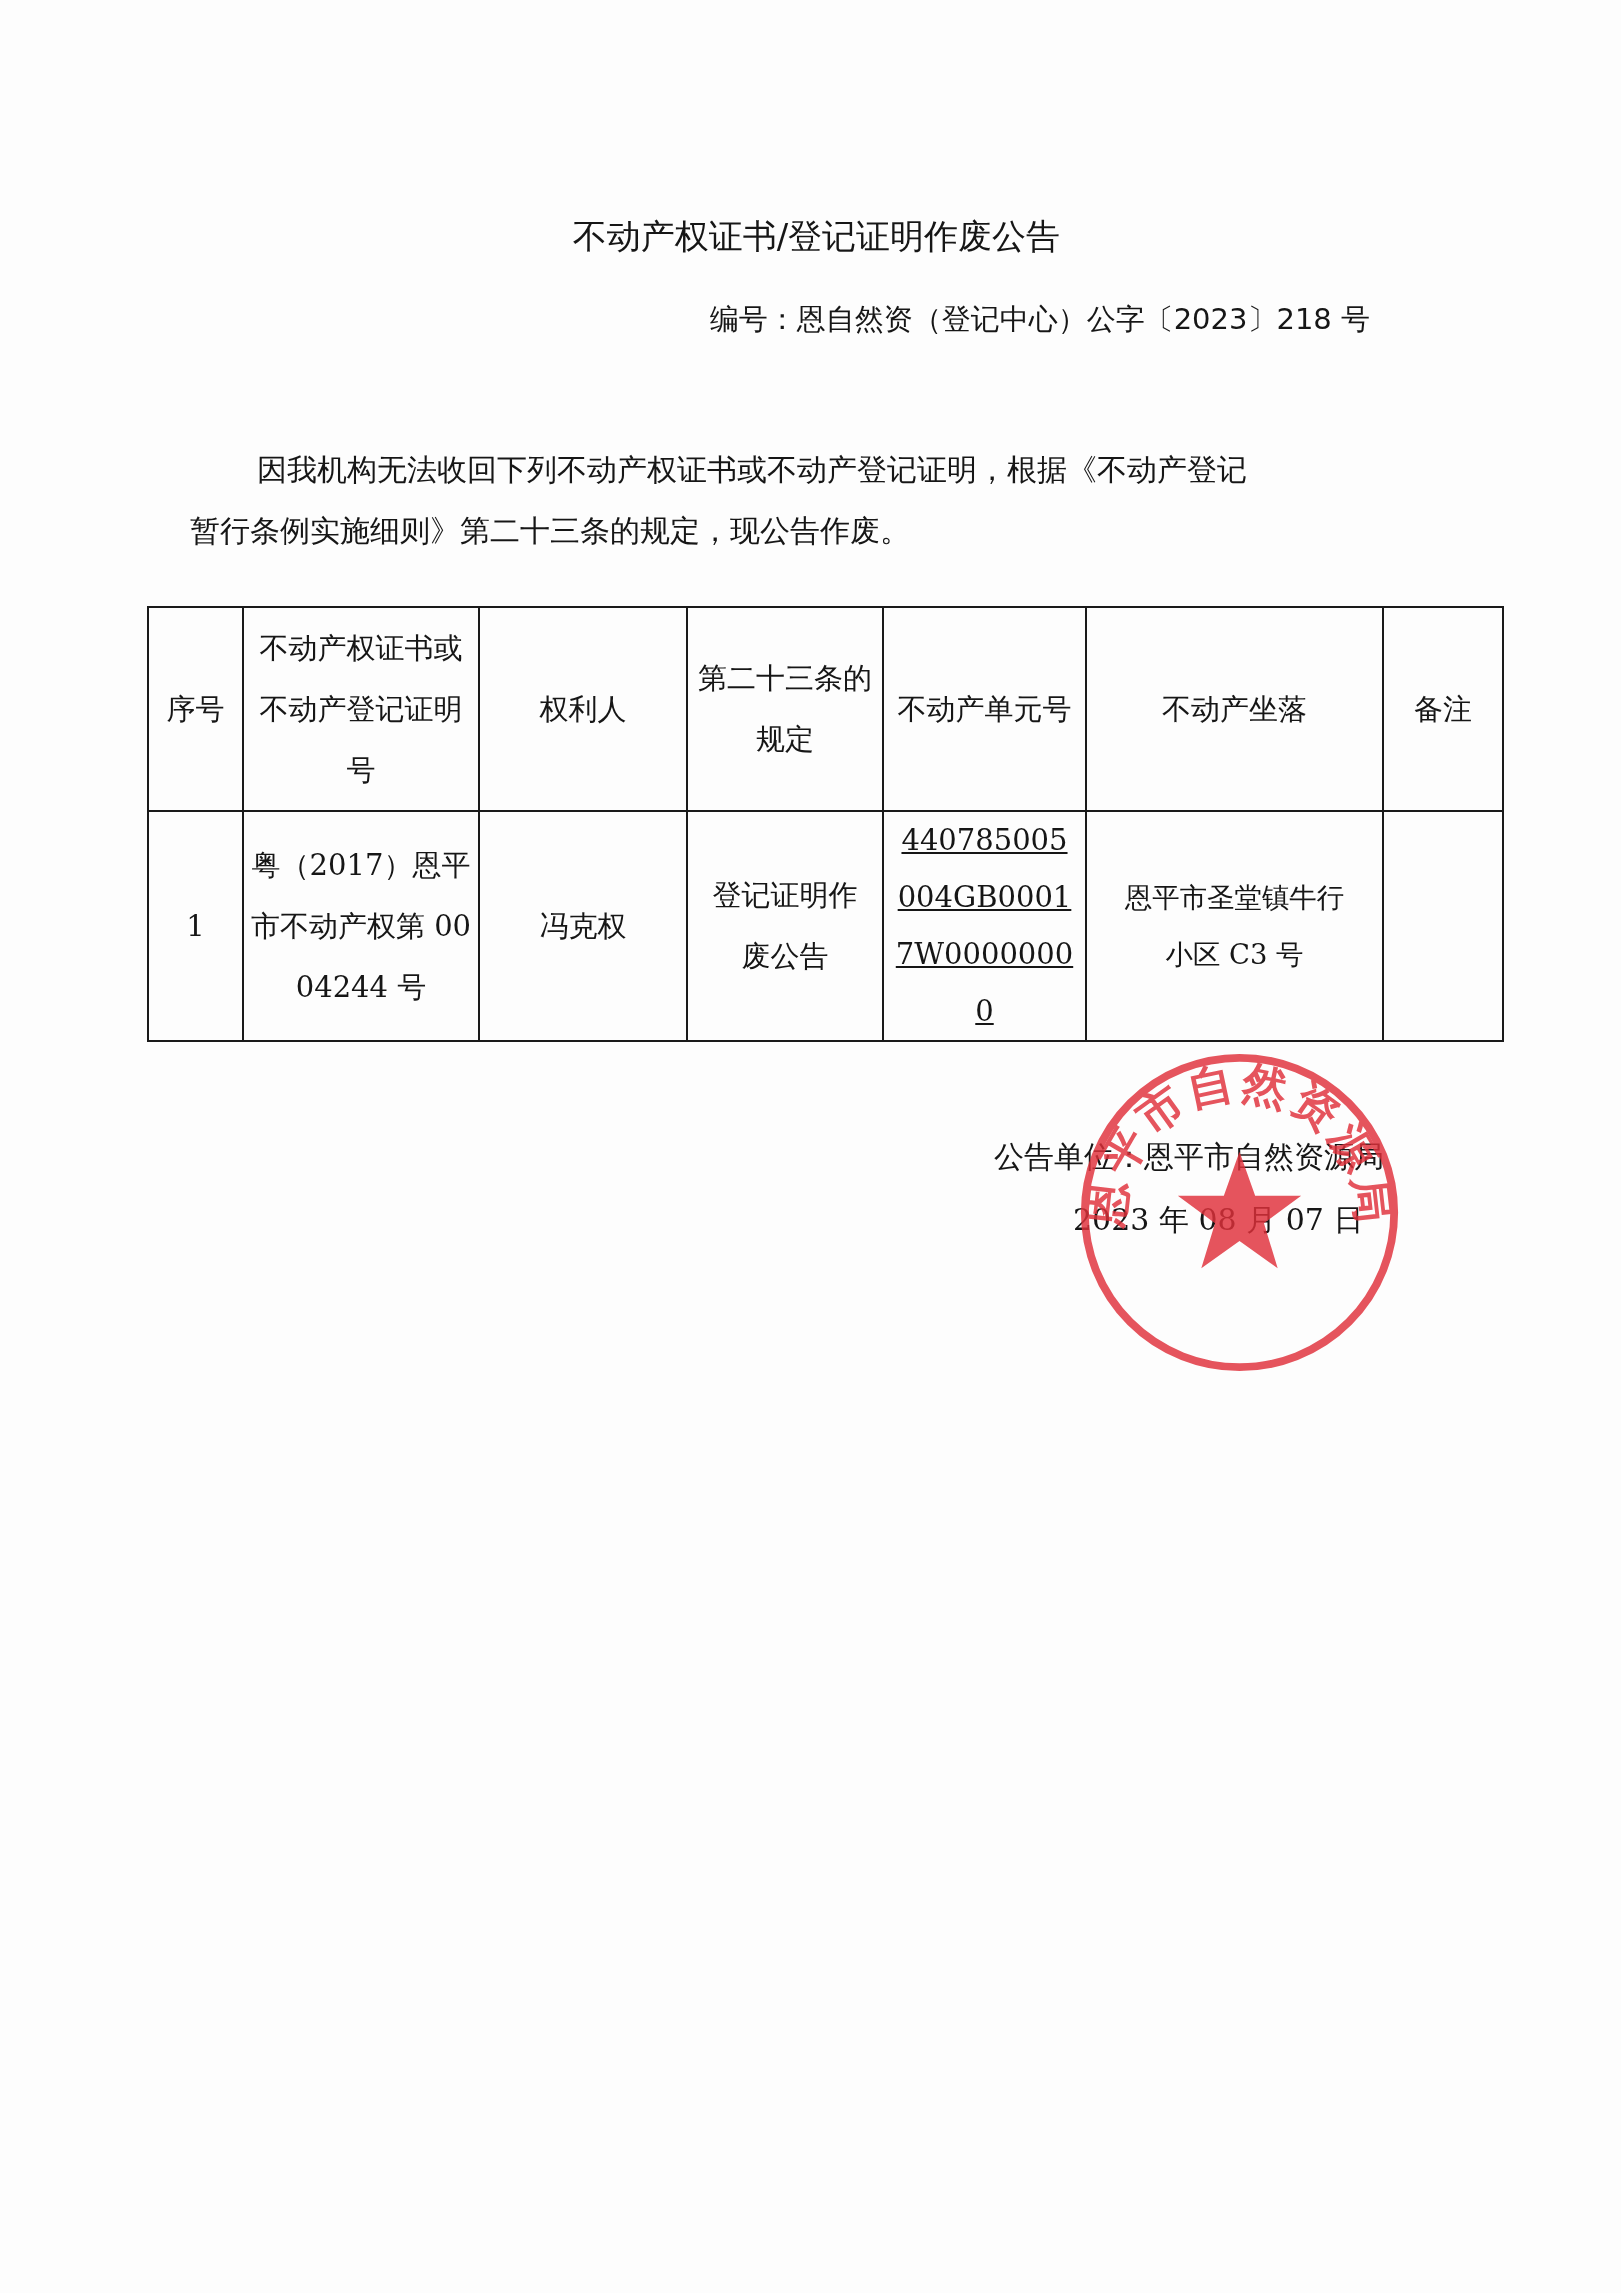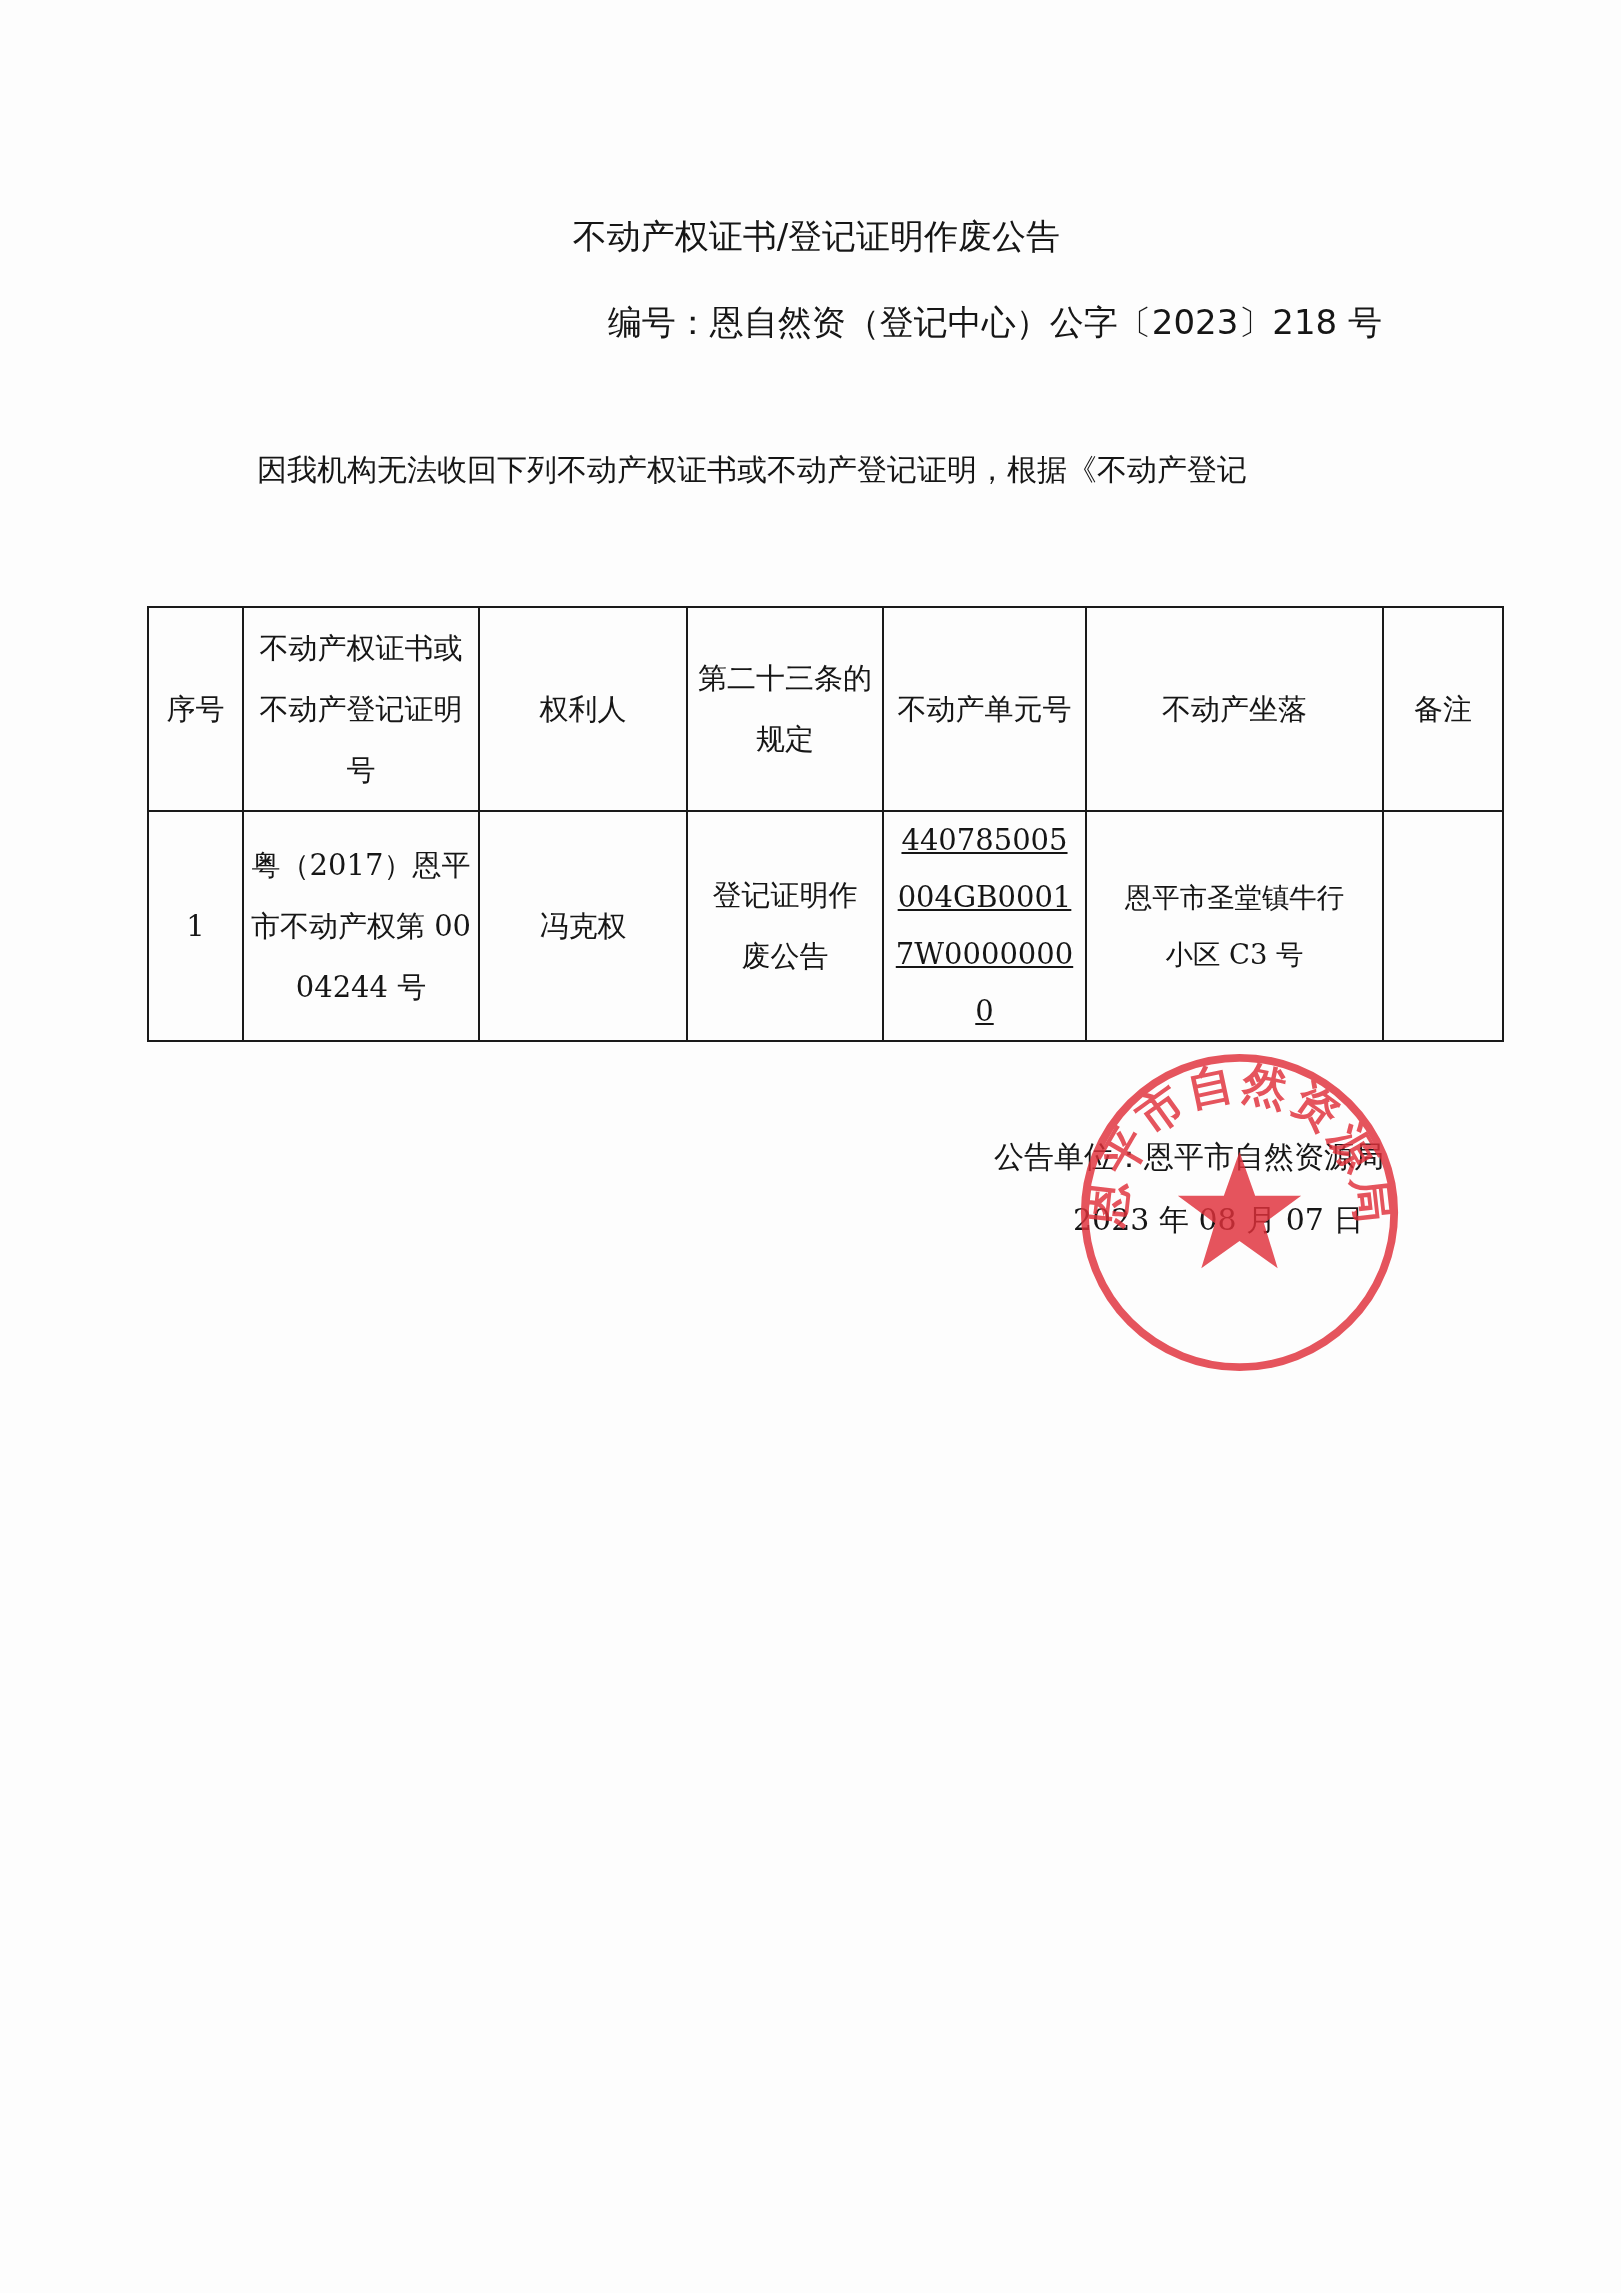--- a/index.html
+++ b/index.html
@@ -7,22 +7,22 @@
     width: 1621px; height: 2294px; background: #fdfdfd; position: relative;
     font-family: "DejaVu Serif", "Liberation Serif", serif; color: #161616;
     overflow: hidden;
   }
   .title {
     position: absolute; left: 0; width: 1621px; top: 214px; text-align: center;
     font-family: "DejaVu Sans", "Liberation Sans", sans-serif; font-size: 34px;
     letter-spacing: 0px; transform: translateX(5.9px);
   }
   .docno {
-    position: absolute; right: 239px; top: 300px;
-    font-family: "DejaVu Sans", "Liberation Sans", sans-serif; font-size: 34px;
+    position: absolute; right: 251px; top: 300px;
+    font-family: "DejaVu Sans", "Liberation Sans", sans-serif; font-size: 29px;
   }
   .para {
     position: absolute; left: 257px; top: 439px; width: 1137px;
     font-size: 30px; line-height: 61px;
   }
   .para .line2 { margin-left: -67px; display: block; }
   table.notice {
     position: absolute; left: 147px; top: 606px; width: 1355px; height: 398px;
     border-collapse: collapse; table-layout: fixed;
     border: 2.9px solid #1a1a1a;
@@ -48,20 +48,21 @@
   }
 </style>
 </head>
 <body>
 
 <div class="title">不动产权证书/登记证明作废公告</div>
 <div class="docno">编号：恩自然资（登记中心）公字〔2023〕218 号</div>
 
 <div class="para">
   <span>因我机构无法收回下列不动产权证书或不动产登记证明，根据《不动产登记</span>
+  <span class="line2">暂行条例实施细则》第二十三条的规定，现公告作废。</span>
 </div>
 
 <table class="notice">
   <colgroup>
     <col style="width:95px">
       <col style="width:236px">
       <col style="width:208px">
     <col style="width:196px">
       <col style="width:203px">
       <col style="width:297px">

